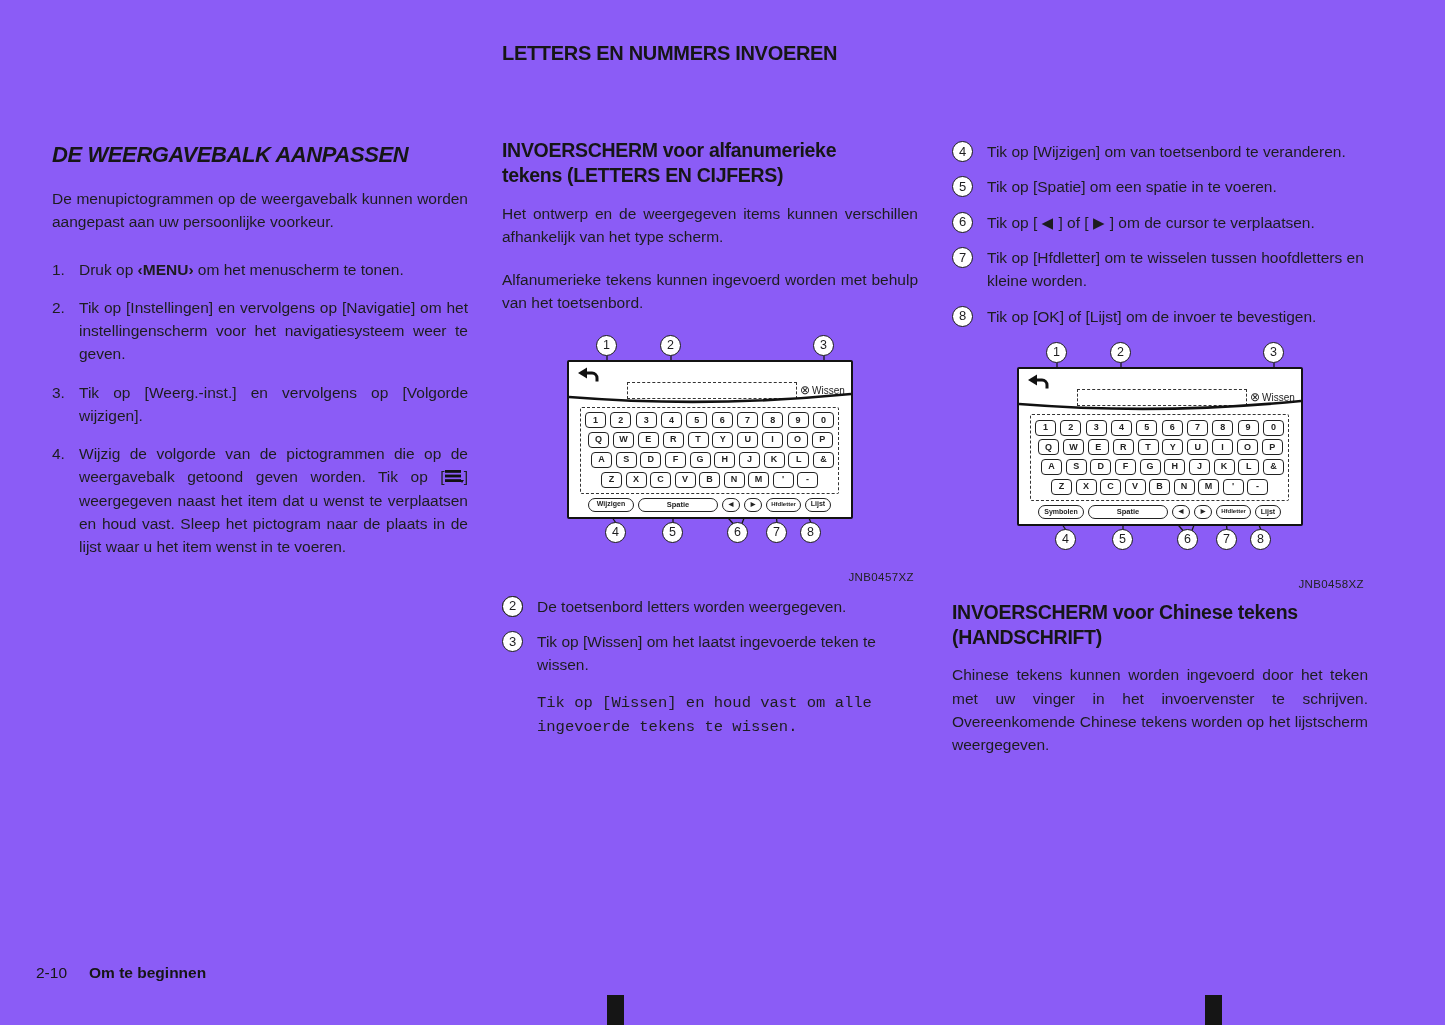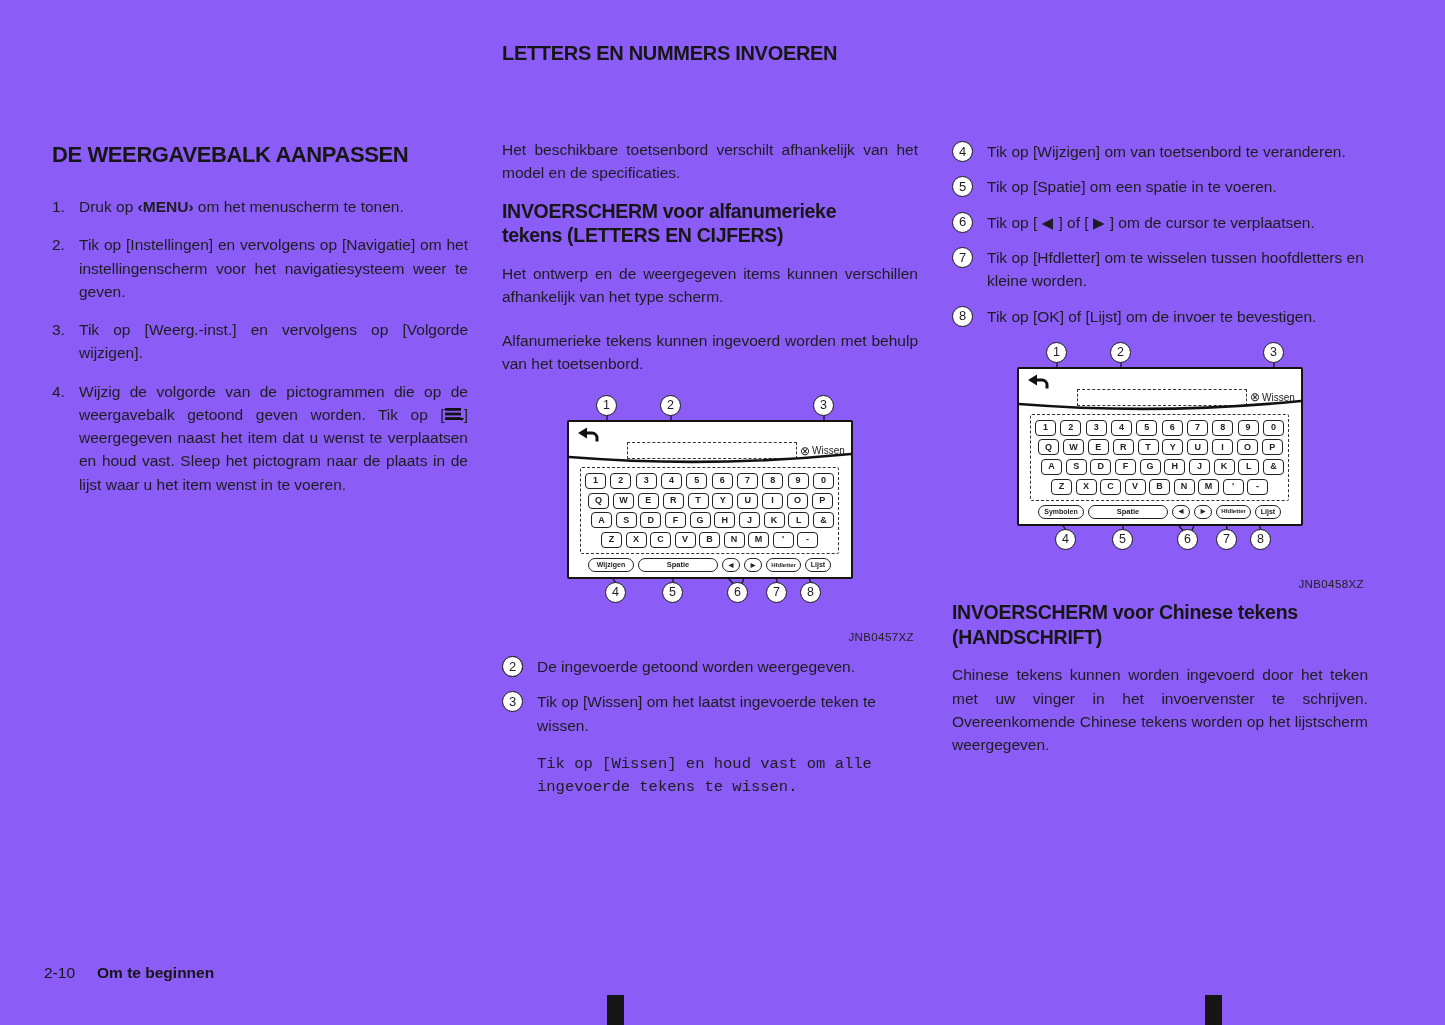--- a/index.html
+++ b/index.html
@@ -8,21 +8,21 @@
     font-family:"Liberation Sans",sans-serif;color:#1d1d1f;overflow:hidden;
   }
   .page-title{
     position:absolute;left:502px;top:42px;font-size:20px;font-weight:bold;
     letter-spacing:-0.3px;color:#161616;
   }
   .col{position:absolute;top:138px;width:416px;font-size:15.5px;line-height:1.5;}
   .col-left{left:52px;}
   .col-mid{left:502px;}
   .col-right{left:952px;}
-  .main-heading{font-size:22px;font-weight:bold;letter-spacing:-0.4px;margin:0 0 16px 0;color:#161616;}
+  .main-heading{font-size:22px;font-weight:bold;letter-spacing:-0.4px;margin:0 0 16px 0;color:#161616;font-style:italic;}
   .sub-heading{font-size:19.5px;font-weight:bold;line-height:1.27;letter-spacing:-0.3px;margin:0 0 14px 0;max-width:392px;color:#161616;}
   .para{margin:0 0 14px 0;text-align:justify;}
   .para.intro-gap{margin-bottom:20px;}
   .steps{margin-top:24px;}
   .step{position:relative;padding-left:27px;margin-bottom:15px;text-align:justify;}
   .step .num{position:absolute;left:0;top:0;}
   .co-list{margin-top:28px;}
   .co-item{position:relative;padding-left:35px;margin-bottom:12px;}
   .co{
     position:absolute;left:0;top:1px;width:21px;height:21px;border:1.6px solid #1a1a1a;
@@ -73,35 +73,36 @@
     display:flex;align-items:center;justify-content:center;font-size:7px;font-weight:bold;
     box-sizing:border-box;white-space:nowrap;
   }
   .btn-change{width:46px;}
   .btn-space{width:80px;font-size:7.5px;}
   .btn-arrow{width:18px;font-size:6px;}
   .btn-shift{width:35px;font-size:6px;}
   .btn-list{width:26px;}
   .fig-code{position:absolute;right:4px;top:206px;font-size:11.5px;letter-spacing:0.4px;color:#222;margin-top:28px;}
 
-  .footer{position:absolute;left:44px;top:964px;font-size:15.5px;color:#161616;}
+  .footer{position:absolute;left:36px;top:964px;font-size:15.5px;color:#161616;}
   .footer .section{font-weight:bold;margin-left:22px;}
   .crop-mark{position:absolute;width:17px;height:30px;background:#151515;}
   .crop-left{left:607px;top:995px;}
   .crop-right{left:1205px;top:995px;}
 </style>
 </head>
 <body>
 
 <div class="page">
 
   <div class="page-title">LETTERS EN NUMMERS INVOEREN</div>
 
   <div class="col col-left">
     <h2 class="main-heading">DE WEERGAVEBALK AANPASSEN</h2>
+    <p class="para">De menupictogrammen op de weergavebalk kunnen worden aangepast aan uw persoonlijke voorkeur.</p>
     <div class="steps">
       <div class="step">
         <span class="num">1.</span>
         <span><span>Druk op </span><b>‹MENU›</b><span> om het menuscherm te tonen.</span></span>
       </div>
       <div class="step">
         <span class="num">2.</span>
         <span>Tik op [Instellingen] en vervolgens op [Navigatie] om het instellingenscherm voor het navigatiesysteem weer te geven.</span>
       </div>
       <div class="step">
@@ -114,21 +115,20 @@
               <rect x="0" y="0" width="16" height="2.8" fill="#111"></rect>
               <rect x="0" y="4.6" width="16" height="2.8" fill="#111"></rect>
               <rect x="0" y="9.2" width="16" height="2.8" fill="#111"></rect>
               <polygon points="15,10 19,10 17,13" fill="#111"></polygon>
             </svg><span>] weergegeven naast het item dat u wenst te verplaatsen en houd vast. Sleep het pictogram naar de plaats in de lijst waar u het item wenst in te voeren.</span></span>
       </div>
     </div>
   </div>
 
   <div class="col col-mid">
-    <p class="para">Het beschikbare toetsenbord verschilt afhankelijk van het model en de specificaties.</p>
     <h2 class="sub-heading">INVOERSCHERM voor alfanumerieke tekens (LETTERS EN CIJFERS)</h2>
     <p class="para intro-gap">Het ontwerp en de weergegeven items kunnen verschillen afhankelijk van het type scherm.</p>
     <p class="para">Alfanumerieke tekens kunnen ingevoerd worden met behulp van het toetsenbord.</p>
 
     <div class="figure">
       <svg class="leaders" width="416" height="232" viewBox="0 0 416 232">
         <g stroke="#1a1a1a" stroke-width="1.3">
           <line x1="105" y1="21" x2="105" y2="74"></line>
           <line x1="169" y1="21" x2="169" y2="44"></line>
           <line x1="322" y1="21" x2="322" y2="46"></line>
@@ -223,21 +223,21 @@
       </div>
       <div class="fig-code">JNB0457XZ</div>
     </div>
 
     <div class="co-list">
       <div class="co-item">
         <span class="co">1</span>
       </div>
       <div class="co-item">
         <span class="co">2</span>
-        <span>De ingevoerde getoond worden weergegeven.</span>
+        <span>De toetsenbord letters worden weergegeven.</span>
       </div>
       <div class="co-item">
         <span class="co">3</span>
         <span>Tik op [Wissen] om het laatst ingevoerde teken te wissen.</span>
       </div>
       <div class="co-extra">Tik op [Wissen] en houd vast om alle ingevoerde tekens te wissen.</div>
     </div>
   </div>
 
   <div class="col col-right">

